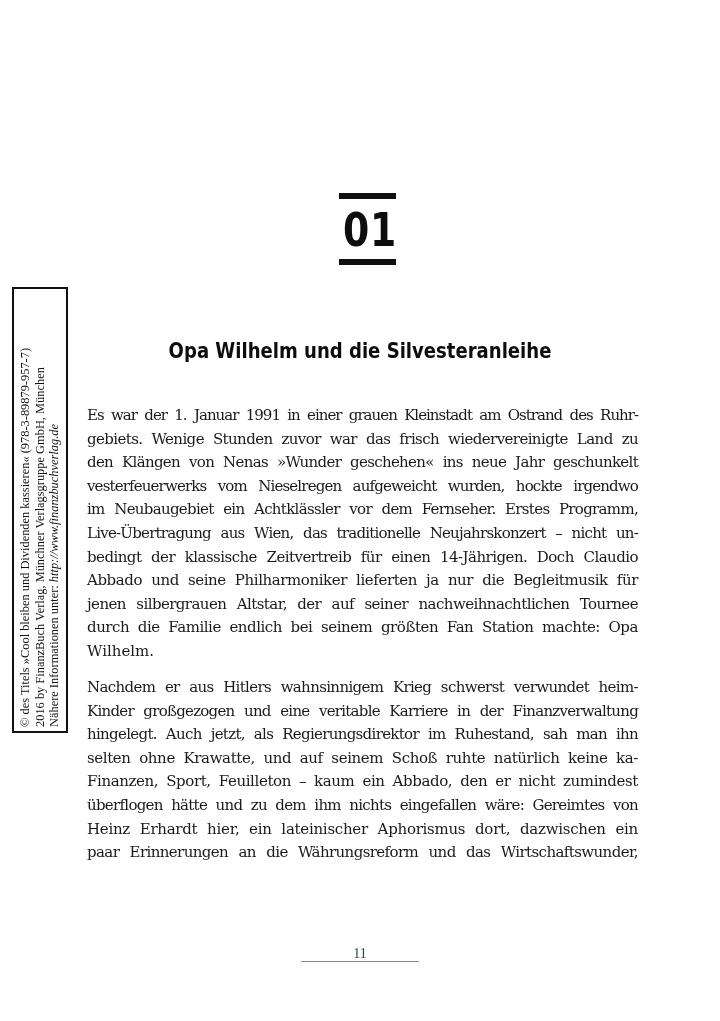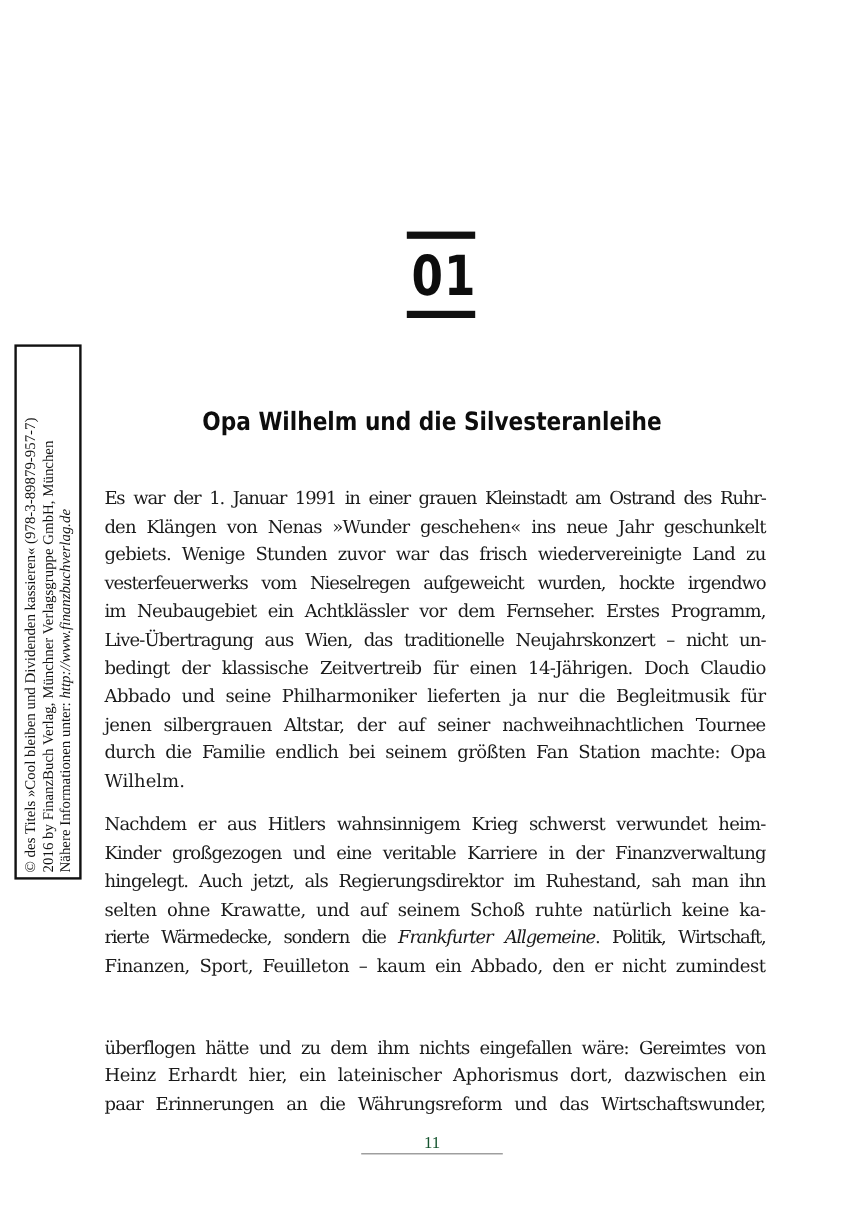--- a/index.html
+++ b/index.html
@@ -28,38 +28,37 @@
 
 <div class="sidebox"></div>
 <div class="sidetext">
   <div>© des Titels »Cool bleiben und Dividenden kassieren« (978-3-89879-957-7)</div>
   <div>2016 by FinanzBuch Verlag, Münchner Verlagsgruppe GmbH, München</div>
   <div><span>Nähere Informationen unter: </span><i>http://www.finanzbuchverlag.de</i></div>
 </div>
 
 <div class="body" style="top:404px;">
   <span class="line" style="white-space: nowrap; letter-spacing: -0.984px;">Es war der 1. Januar 1991 in einer grauen Kleinstadt am Ostrand des Ruhr-</span>
+  <span class="line" style="white-space: nowrap; letter-spacing: -0.596px;">gebiets. Wenige Stunden zuvor war das frisch wiedervereinigte Land zu</span>
   <span class="line" style="white-space: nowrap; letter-spacing: -0.679px;">den Klängen von Nenas »Wunder geschehen« ins neue Jahr geschunkelt</span>
-  <span class="line" style="white-space: nowrap; letter-spacing: -0.596px;">gebiets. Wenige Stunden zuvor war das frisch wiedervereinigte Land zu</span>
   <span class="line" style="white-space: nowrap; letter-spacing: -0.85px;">vesterfeuerwerks vom Nieselregen aufgeweicht wurden, hockte irgendwo</span>
   <span class="line" style="white-space: nowrap; letter-spacing: -0.687px;">im Neubaugebiet ein Achtklässler vor dem Fernseher. Erstes Programm,</span>
   <span class="line" style="white-space: nowrap; letter-spacing: -0.763px;">Live-Übertragung aus Wien, das traditionelle Neujahrskonzert – nicht un-</span>
   <span class="line" style="white-space: nowrap; letter-spacing: -0.54px;">bedingt der klassische Zeitvertreib für einen 14-Jährigen. Doch Claudio</span>
   <span class="line" style="white-space: nowrap; letter-spacing: -0.416px;">Abbado und seine Philharmoniker lieferten ja nur die Begleitmusik für</span>
   <span class="line" style="white-space: nowrap; letter-spacing: -0.566px;">jenen silbergrauen Altstar, der auf seiner nachweihnachtlichen Tournee</span>
   <span class="line" style="white-space: nowrap; letter-spacing: -0.462px;">durch die Familie endlich bei seinem größten Fan Station machte: Opa</span>
   <span class="line last" style="white-space: nowrap;">Wilhelm.</span>
 </div>
 
 <div class="body" style="top:676px;">
   <span class="line" style="white-space: nowrap; letter-spacing: -0.645px;">Nachdem er aus Hitlers wahnsinnigem Krieg schwerst verwundet heim-</span>
   <span class="line" style="white-space: nowrap; letter-spacing: -0.751px;">Kinder großgezogen und eine veritable Karriere in der Finanzverwaltung</span>
   <span class="line" style="white-space: nowrap; letter-spacing: -0.68px;">hingelegt. Auch jetzt, als Regierungsdirektor im Ruhestand, sah man ihn</span>
   <span class="line" style="white-space: nowrap; letter-spacing: -0.39px;">selten ohne Krawatte, und auf seinem Schoß ruhte natürlich keine ka-</span>
-  <span class="line" style="white-space: nowrap; letter-spacing: -1.014px;"><span>rierte Wärmedecke, sondern die </span><i>Frankfurter Allgemeine</i><span>. Politik, Wirtschaft,</span></span>
   <span class="line" style="white-space: nowrap; letter-spacing: -0.386px;">Finanzen, Sport, Feuilleton – kaum ein Abbado, den er nicht zumindest</span>
-  <span class="line" style="white-space: nowrap; letter-spacing: -0.713px; margin-top: 44px;">überflogen hätte und zu dem ihm nichts eingefallen wäre: Gereimtes von</span>
+  <span class="line" style="white-space: nowrap; letter-spacing: -0.713px;">überflogen hätte und zu dem ihm nichts eingefallen wäre: Gereimtes von</span>
   <span class="line" style="white-space: nowrap; letter-spacing: -0.266px;">Heinz Erhardt hier, ein lateinischer Aphorismus dort, dazwischen ein</span>
   <span class="line" style="white-space: nowrap; letter-spacing: -0.603px;">paar Erinnerungen an die Währungsreform und das Wirtschaftswunder,</span>
 </div>
 
 <div class="footer-rule"></div>
 <div class="page-num">11</div>
 
 </body></html>

